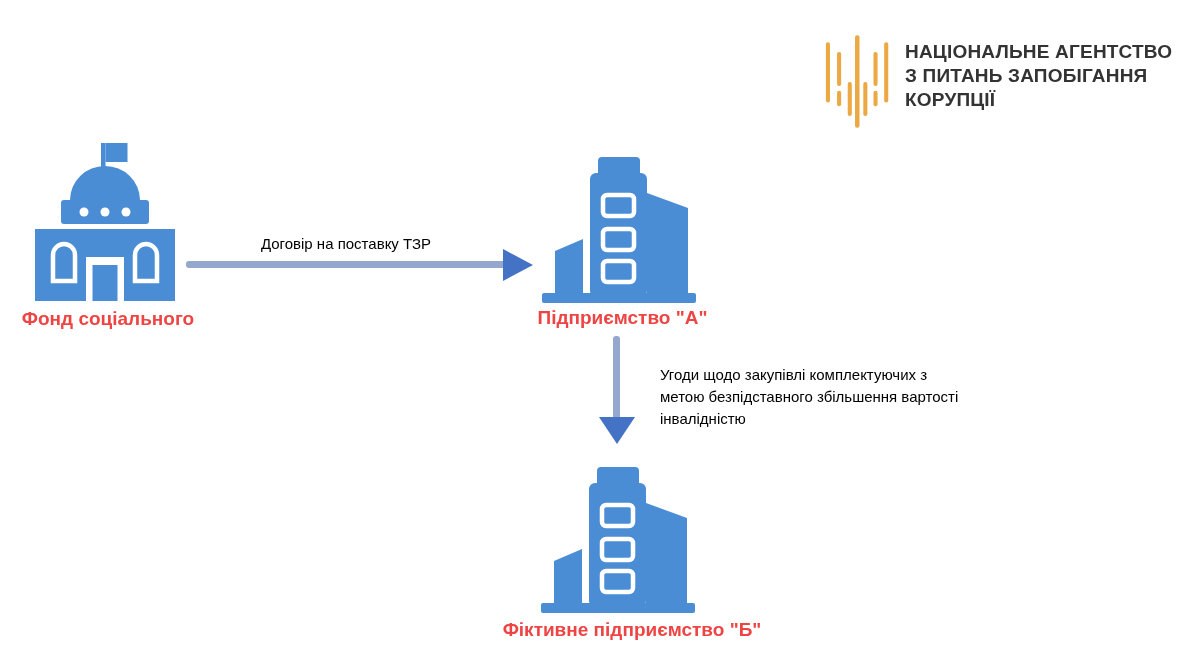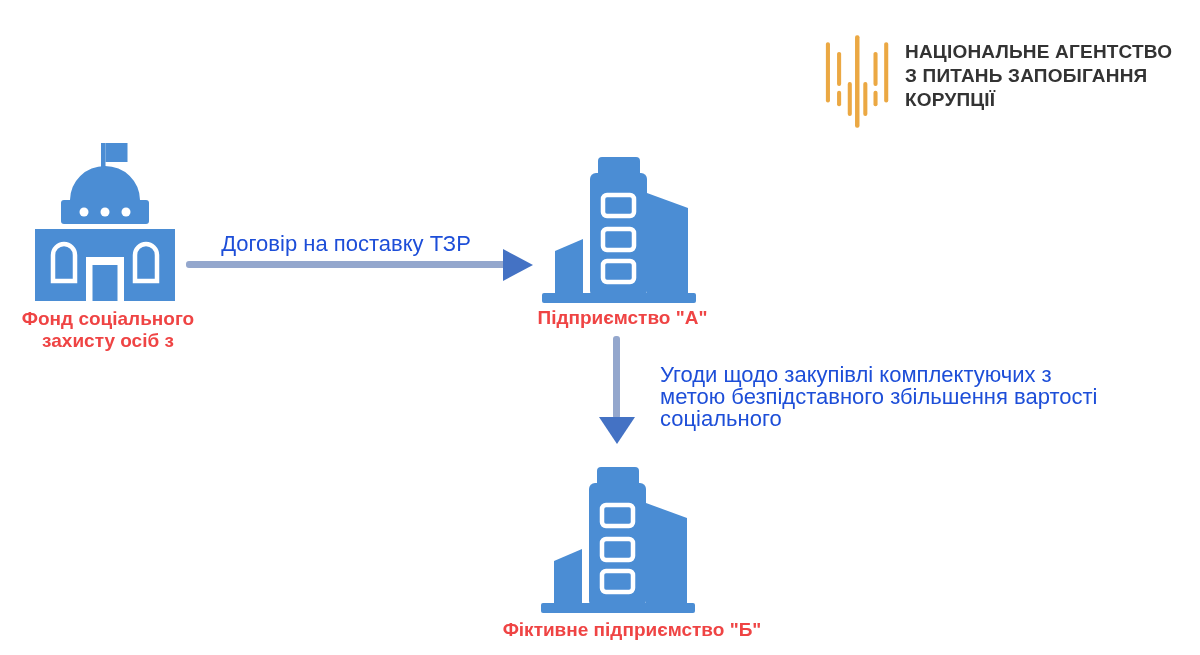--- a/index.html
+++ b/index.html
@@ -20,21 +20,21 @@
   
   .node-label{
     font-weight:700;color:#ef4444;font-size:19px;line-height:22px;
     text-align:center;
   }
   .fund-label{left:8px;top:284px;width:200px;}
   .label-a{left:515px;top:283px;width:215px;}
   .label-b{left:487px;top:595px;width:290px;}
 
   
-  .edge-note{color:#1d4ed8;font-size:22px;line-height:22px;}
+  .edge-note{color:#000000;font-size:15px;line-height:22px;}
   .contract-note{left:186px;top:209px;width:320px;text-align:center;}
   .agreements-note{left:660px;top:340px;width:440px;text-align:left;}
 
   
   .h-shaft{left:186px;top:237px;width:320px;height:7px;background:#94A7CD;border-radius:3px;}
   .h-head{
     left:503px;top:225px;width:0;height:0;
     border-top:16px solid transparent;border-bottom:16px solid transparent;
     border-left:30px solid #4472C4;
   }
@@ -91,21 +91,20 @@
       <circle cx="96" cy="78" r="4.5" fill="#ffffff"></circle>
       <rect class="b-fill" x="5" y="95" width="140" height="72"></rect>
       <path class="b-win" d="M23,147 L23,121 A11,11 0 0 1 45,121 L45,147 Z"></path>
       <path class="b-win" d="M105,147 L105,121 A11,11 0 0 1 127,121 L127,147 Z"></path>
       <rect x="56" y="123" width="38" height="44" fill="#ffffff"></rect>
       <rect class="b-fill" x="62.5" y="131" width="25" height="36"></rect>
     </svg>
   </div>
   <div class="abs node-label fund-label">
     <div>Фонд соціального</div>
-    <div>захисту осіб з</div>
   </div>
 
   <div class="abs edge-note contract-note">Договір на поставку ТЗР</div>
   <div class="abs h-shaft"></div>
   <div class="abs h-head"></div>
 
   <div class="abs office-a">
     <svg width="158" height="150" viewBox="0 0 158 150">
       <rect class="b-fill" x="58" y="2" width="42" height="22" rx="4"></rect>
       <polygon class="b-fill" points="15,96 43,84 43,140 15,140"></polygon>
@@ -117,21 +116,21 @@
       <rect class="b-fill" x="2" y="138" width="154" height="10" rx="2"></rect>
     </svg>
   </div>
   <div class="abs node-label label-a">Підприємство "А"</div>
 
   <div class="abs v-shaft"></div>
   <div class="abs v-head"></div>
   <div class="abs edge-note agreements-note">
     <div>Угоди щодо закупівлі комплектуючих з</div>
     <div>метою безпідставного збільшення вартості</div>
-    <div>соціального</div>
+    <div>інвалідністю</div>
   </div>
 
   <div class="abs office-b">
     <svg width="158" height="150" viewBox="0 0 158 150">
       <rect class="b-fill" x="58" y="2" width="42" height="22" rx="4"></rect>
       <polygon class="b-fill" points="15,96 43,84 43,140 15,140"></polygon>
       <polygon class="b-fill" points="107,38 148,53 148,140 107,140"></polygon>
       <rect class="b-fill" x="50" y="18" width="57" height="124" rx="6"></rect>
       <rect class="b-win" x="63" y="40" width="31" height="21" rx="4"></rect>
       <rect class="b-win" x="63" y="74" width="31" height="21" rx="4"></rect>

